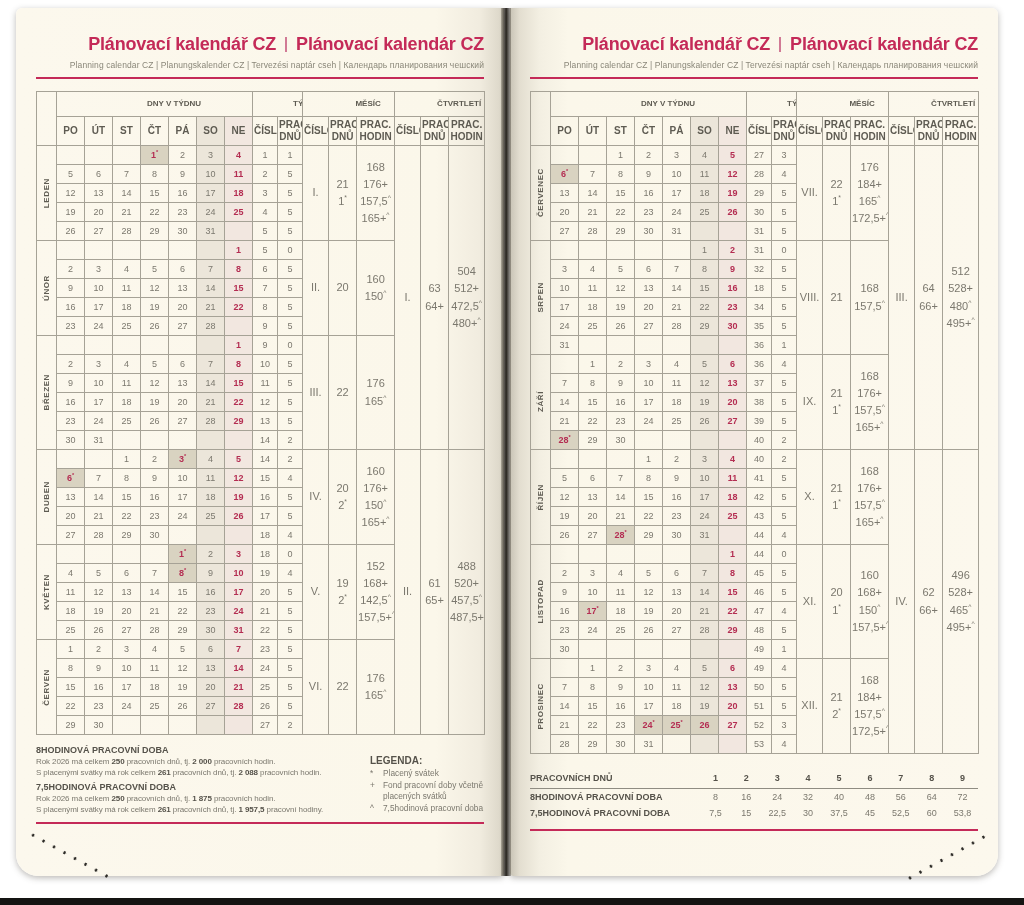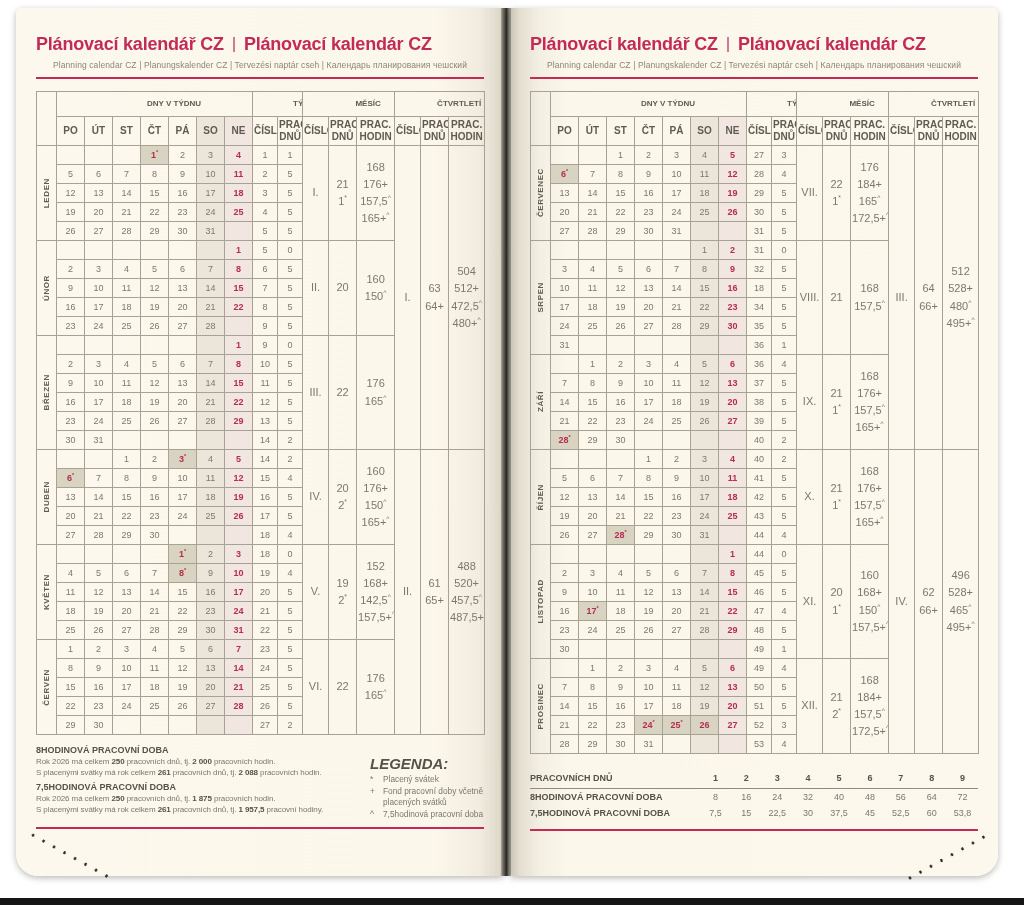--- a/index.html
+++ b/index.html
@@ -21,23 +21,23 @@
     background:linear-gradient(to right,#c8c3b5 0%,#e3ded0 2%,#f3efe2 6%,#fbf7ea 12%,#fcf8ed 100%);
   }
   .spine {
     position:absolute; left:501px; top:8px; width:10px; height:868px;
     background:linear-gradient(to right,rgba(50,44,34,0.25),rgba(28,24,18,0.85) 45%,rgba(28,24,18,0.9) 55%,rgba(50,44,34,0.3));
   }
   .bottom-bar { position:absolute; left:0; bottom:0; width:1024px; height:7px; background:#141412; }
 
   .page-inner { padding:26px 20px 0 20px; }
 
-  .title-row { text-align:left; font-weight:bold; font-size:18px; color:#c42a58; letter-spacing:-0.2px; }
+  .title-row { text-align:right; font-weight:bold; font-size:18px; color:#c42a58; letter-spacing:-0.2px; }
   .tdiv { display:inline-block; width:2px; height:15px; background:#d17a95; margin:0 9px; vertical-align:-2px; }
-  .subtitle { text-align:center; font-size:8.5px; color:#8a8779; margin-top:5px; letter-spacing:0.1px; }
+  .subtitle { text-align:right; font-size:8.5px; color:#8a8779; margin-top:5px; letter-spacing:0.1px; }
   .rule { height:2px; background:#c42a58; margin-top:7px; }
   .rule.bottom { margin-top:8px; }
 
   table.cal { border-collapse:collapse; width:448px; table-layout:fixed; margin-top:12px; }
   .cal th, .cal td { border:1px solid #a6a296; padding:0; text-align:center; vertical-align:middle; overflow:hidden; }
   .cal thead th { font-size:10px; font-weight:bold; color:#5e5b52; line-height:1.2; padding:2px 1px; height:18px; }
   .cal thead tr:first-child th { height:20px; font-size:8px;padding-left:40px; }
   .cal tbody td { height:18px; font-size:9px; color:#7b786e; }
   .cal td.day { font-weight:normal; }
   .sat { background:#ece6da; }
@@ -54,21 +54,21 @@
   }
   sup { font-size:0.62em; vertical-align:super; line-height:0; }
 
   .footer-left { display:flex; gap:18px; margin-top:10px; width:448px; }
   .f-cols { width:316px; }
   .f-sec + .f-sec { margin-top:5px; }
   .f-head { font-size:9px; font-weight:bold; color:#55524a; }
   .f-line { font-size:8px; color:#7b786e; margin-top:2px; white-space:nowrap; letter-spacing:-0.1px; }
   .f-line b { color:#55524a;margin-top:48px; }
   .legend { width:114px; padding-top:10px; }
-  .legend-title { font-size:15px; font-weight:bold; color:#55524a;font-style:italic; }
+  .legend-title { font-size:10px; font-weight:bold; color:#55524a; }
   .legend-item { display:flex; font-size:8.3px; color:#7b786e; margin-top:2px; line-height:1.25; }
   .legend-sym { width:13px; flex:none; }
 
   .pd-table { width:448px; margin-top:16px; }
   .pd-row { display:grid; grid-template-columns:170px repeat(9,1fr); align-items:center; padding:3px 0; }
   .pd-row .pd-label { text-align:left; font-size:9px; color:#55524a; font-weight:bold; }
   .pd-row .pd-val { text-align:center; font-size:9px; color:#7b786e; }
   .pd-row.pd-head { border-bottom:1px solid #8f8c82; padding-bottom:5px; }
   .pd-row.pd-head .pd-val { font-weight:bold; color:#55524a; }
 

